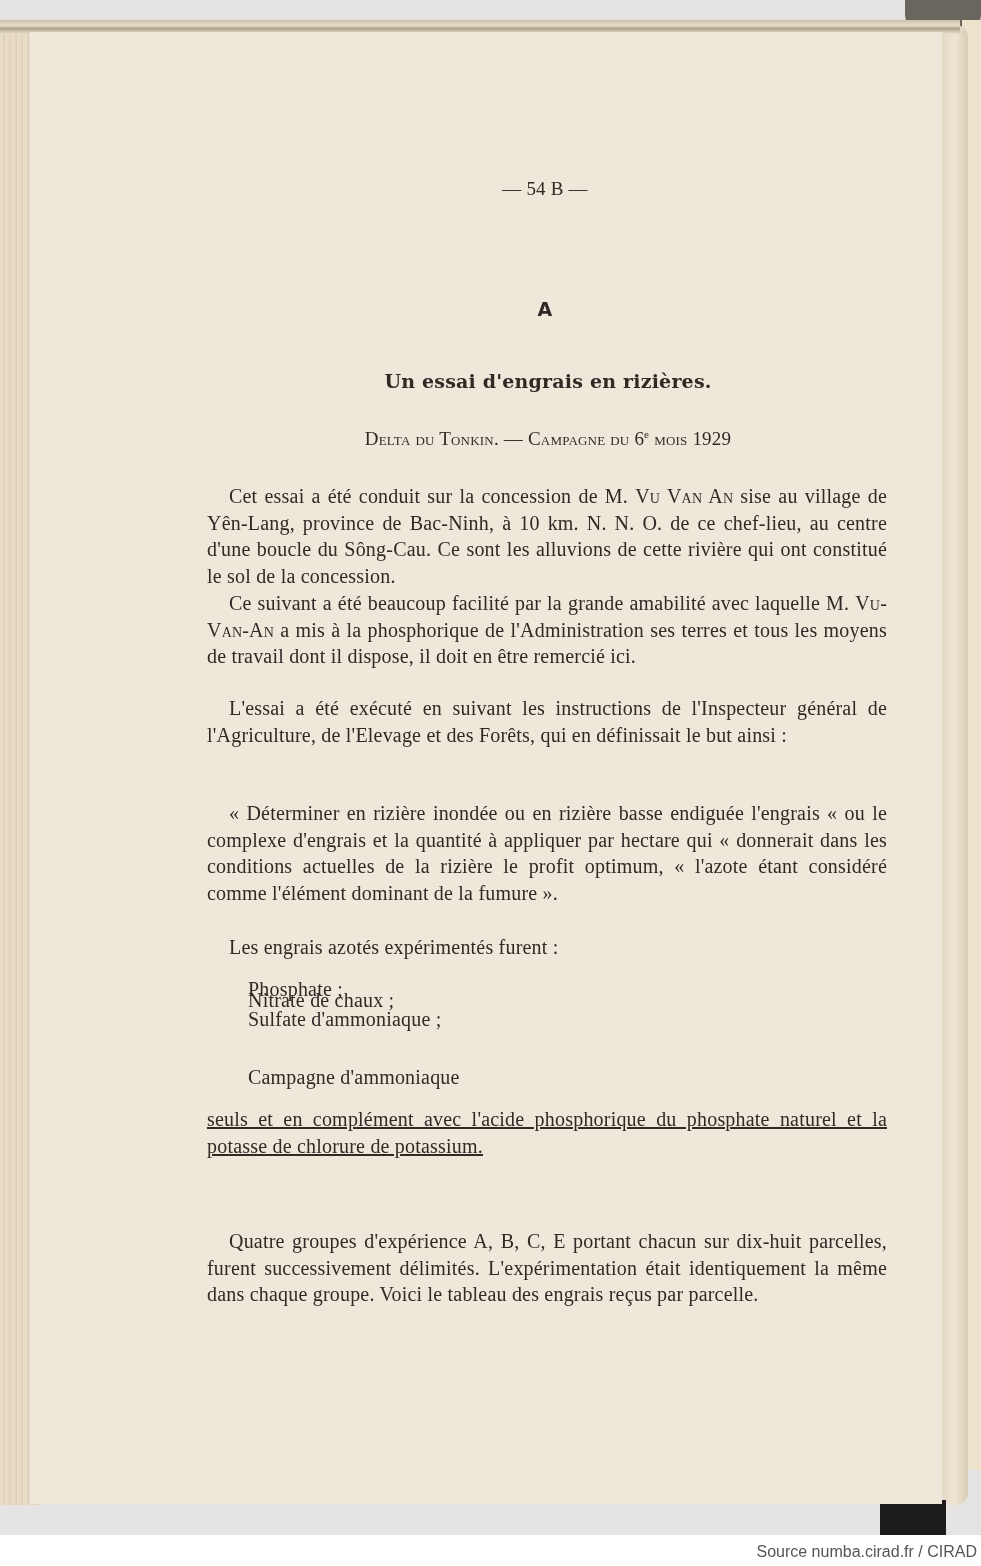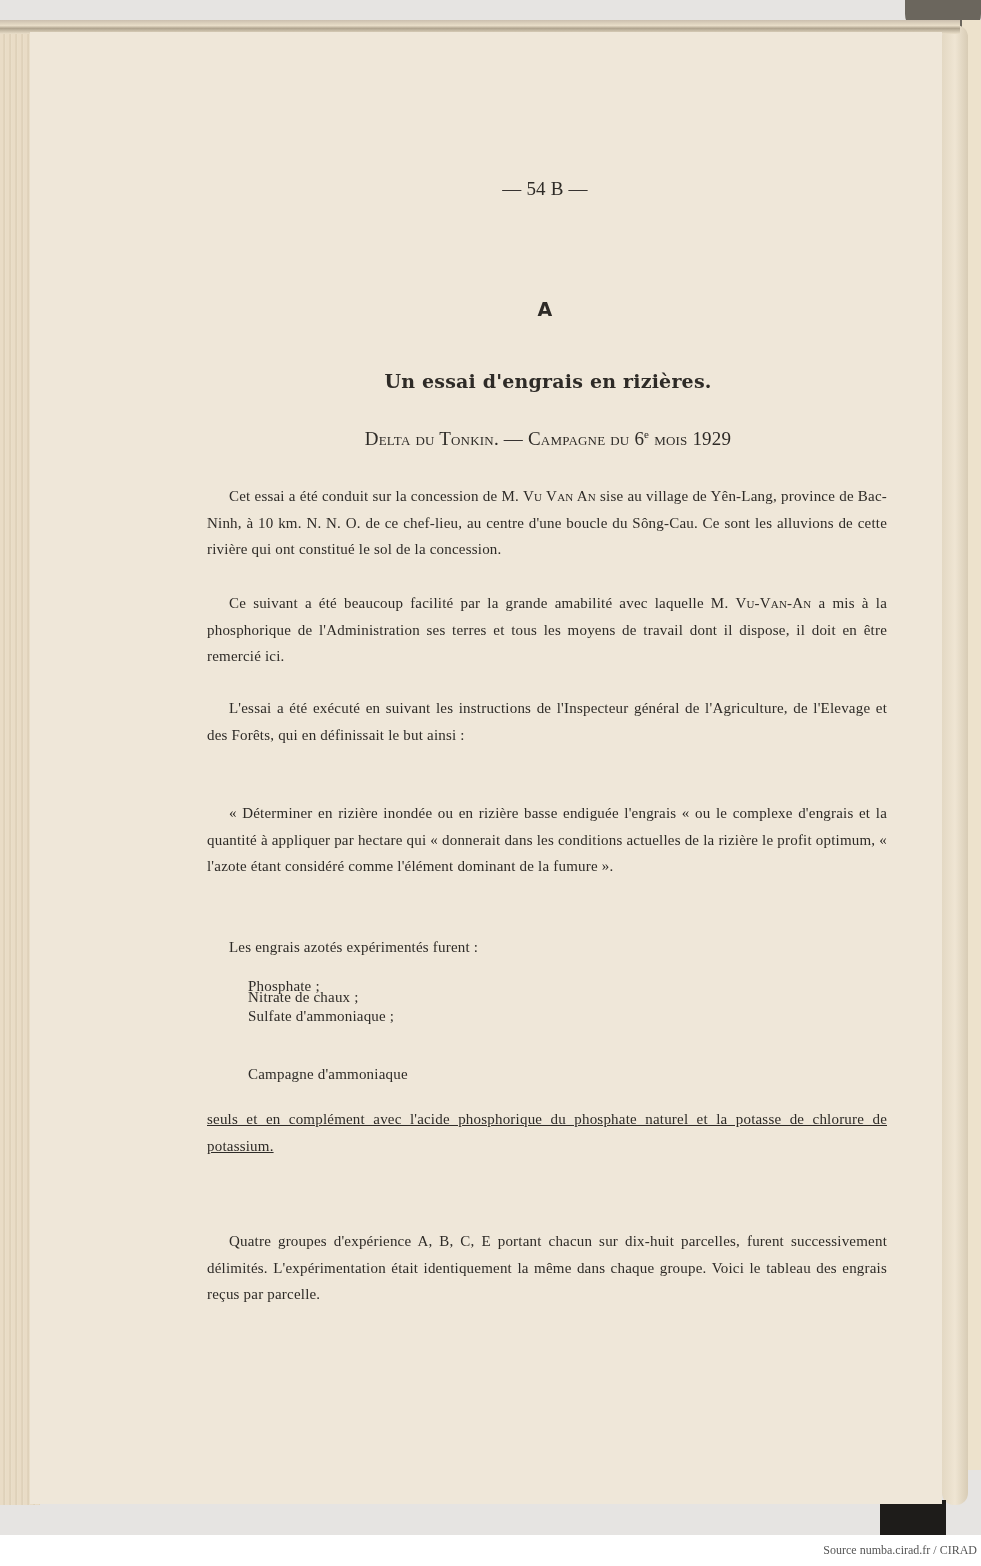--- a/index.html
+++ b/index.html
@@ -35,41 +35,41 @@
     .right-roll {
       position: absolute; left: 942px; top: 25px; width: 26px; height: 1480px;
       background: linear-gradient(90deg, #e3d8c3, #efe5d3 50%, #d8ccb5);
       border-radius: 12px;
     }
     .right-leaf {
       position: absolute; left: 962px; top: 20px; width: 19px; height: 1450px;
       background: #ede2cc;
     }
     .text {
-      position: absolute; color: #2e2b27; font-size: 15px;
+      position: absolute; color: #2e2b27; font-size: 20px;
       font-family: "Liberation Serif", serif; letter-spacing: 0.2px;
       white-space: nowrap;
     }
     .folio { left: 0; width: 1090px; top: 178px; text-align: center; font-size: 19px; }
     .section-letter {
       left: 0; width: 1090px; top: 298px; text-align: center;
       font-family: "DejaVu Sans", sans-serif; font-weight: bold; font-size: 19px;
     }
     .title {
       left: 0; width: 1096px; top: 370px; text-align: center;
       font-weight: bold; font-size: 19px; font-family: "DejaVu Serif", serif;
     }
     .subtitle { left: 0; width: 1096px; top: 428px; text-align: center; font-size: 19px; }
     .sc { font-variant: small-caps; }
     .para { left: 207px; width: 680px; white-space: normal; line-height: 26.5px; text-align: justify; }
     .para p { margin: 0; text-indent: 22px; }
     .list-item { left: 248px; }
     .footer {
-      position: absolute; right: 4px; top: 1543px; font-family: Liberation Serif, serif;
-      font-size: 12px; color: #555;
+      position: absolute; right: 4px; top: 1543px; font-family: Liberation Sans, sans-serif;
+      font-size: 16px; color: #555;
     }
   </style>
 </head>
 <body>
 
 <div class="scan-bg"></div>
 <div class="binding-top"></div>
 <div class="right-leaf"></div>
 <div class="right-roll"></div>
 <div class="binding-bottom"></div>

